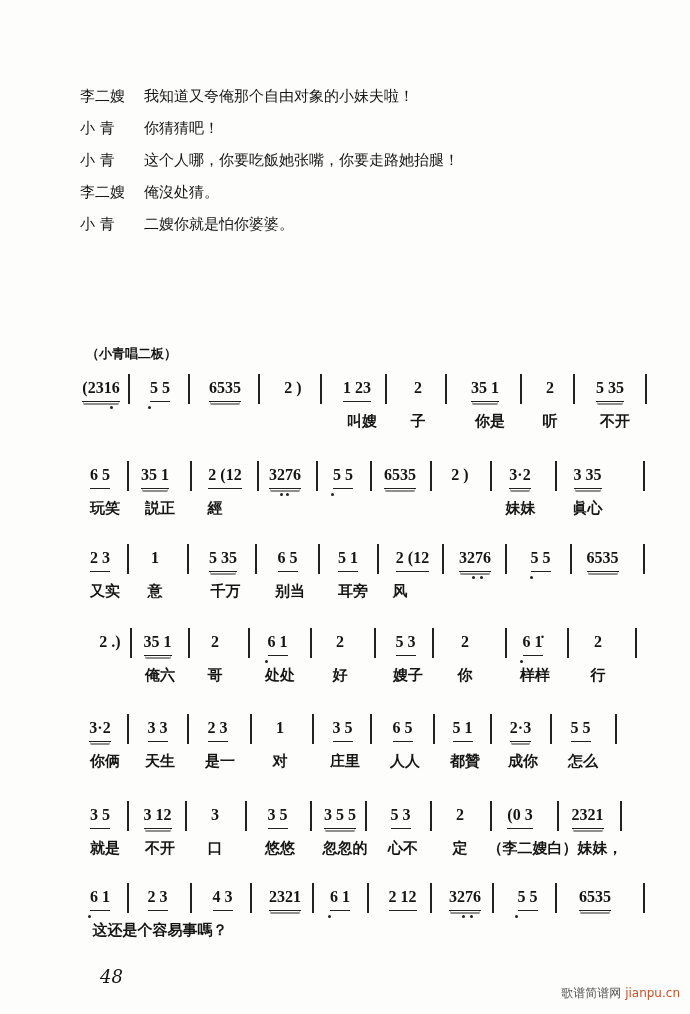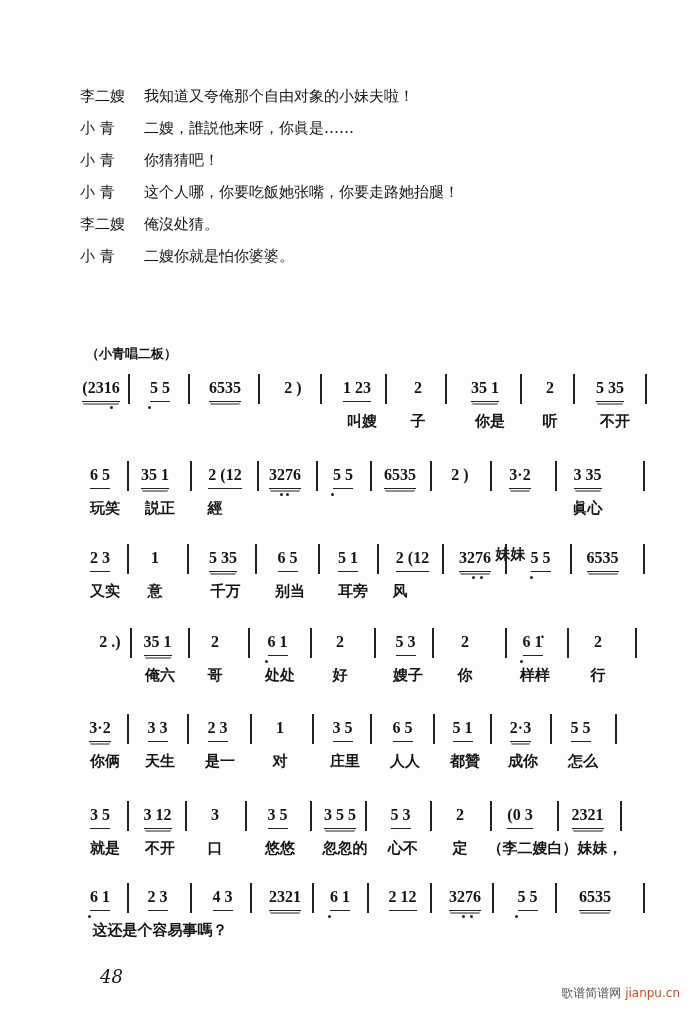--- a/index.html
+++ b/index.html
@@ -23,21 +23,20 @@
   .lyric { position: absolute; top: 0; font-size: 15px; font-weight: bold; text-align: center; white-space: nowrap; }
   .page-num { position: absolute; left: 100px; top: 966px; font-size: 18px; font-style: italic; font-family: "DejaVu Serif", serif; }
   .watermark { position: absolute; right: 10px; top: 985px; font-size: 12px; color: #555; font-family: "DejaVu Sans", sans-serif; }
   .watermark .en { color: #c8502a; }
 </style>
 </head>
 <body>
 
 <div class="dialog">
   <div class="dline"><span class="speaker">李二嫂</span><span>我知道又夸俺那个自由对象的小妹夫啦！</span></div>
-  <div class="dline"><span class="speaker">小 青</span><span>二嫂，誰説他来呀，你眞是……</span></div>
   <div class="dline"><span class="speaker">小 青</span><span>你猜猜吧！</span></div>
   <div class="dline"><span class="speaker">小 青</span><span>这个人哪，你要吃飯她张嘴，你要走路她抬腿！</span></div>
   <div class="dline"><span class="speaker">李二嫂</span><span>俺沒处猜。</span></div>
   <div class="dline"><span class="speaker">小 青</span><span>二嫂你就是怕你婆婆。</span></div>
 </div>
 
 <div class="section">（小青唱二板）</div>
 
 <div id="score">
     <div class="row" style="top: 378px;">
@@ -87,21 +86,21 @@
         <div class="bar" style="left: 290px;"></div>
         <div class="bar" style="left: 350px;"></div>
         <div class="bar" style="left: 410px;"></div>
         <div class="bar" style="left: 475px;"></div>
         <div class="bar" style="left: 563px;"></div>
       </div>
       <div class="lyric-row">
         <span class="lyric" style="left: 0px; min-width: 50px;">玩笑</span>
         <span class="lyric" style="left: 55px; min-width: 50px;">説正</span>
         <span class="lyric" style="left: 115px; min-width: 40px;">經</span>
-        <span class="lyric" style="left: 403px; min-width: 55px; margin-top: 46px;">妹妹</span>
+        <span class="lyric" style="left: 413px; min-width: 55px;">妹妹</span>
         <span class="lyric" style="left: 480px; min-width: 55px;">眞心</span>
       </div>
     </div>
     <div class="row" style="top: 548px;">
       <div class="meas-row">
         <div class="cell" style="left: 0px; width: 40px;"><span class="notes u1">2 3</span></div>
         <div class="cell" style="left: 55px; width: 40px;"><span class="notes">1</span></div>
         <div class="cell" style="left: 118px; width: 50px;"><span class="notes u2">5 35</span></div>
         <div class="cell" style="left: 185px; width: 45px;"><span class="notes u1">6 5</span></div>
         <div class="cell" style="left: 248px; width: 40px;"><span class="notes u1">5 1</span></div>

